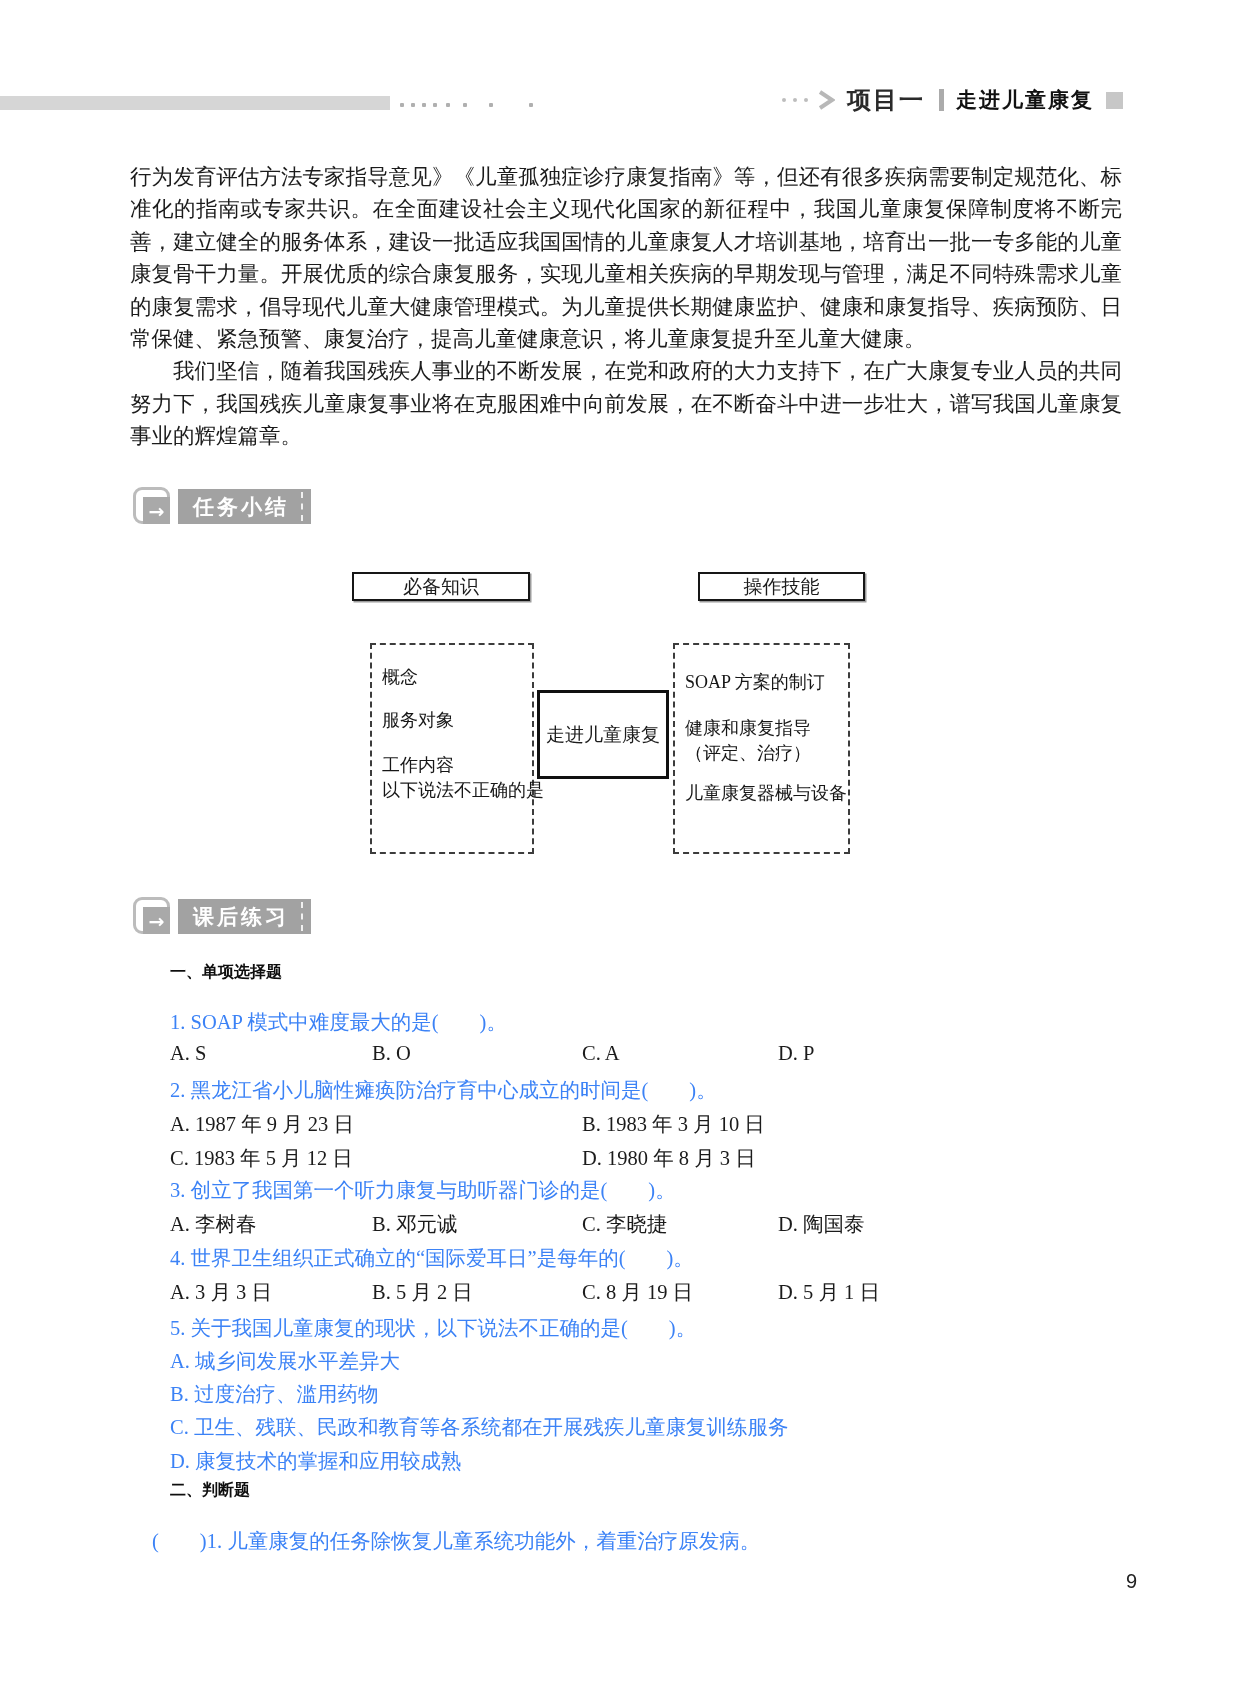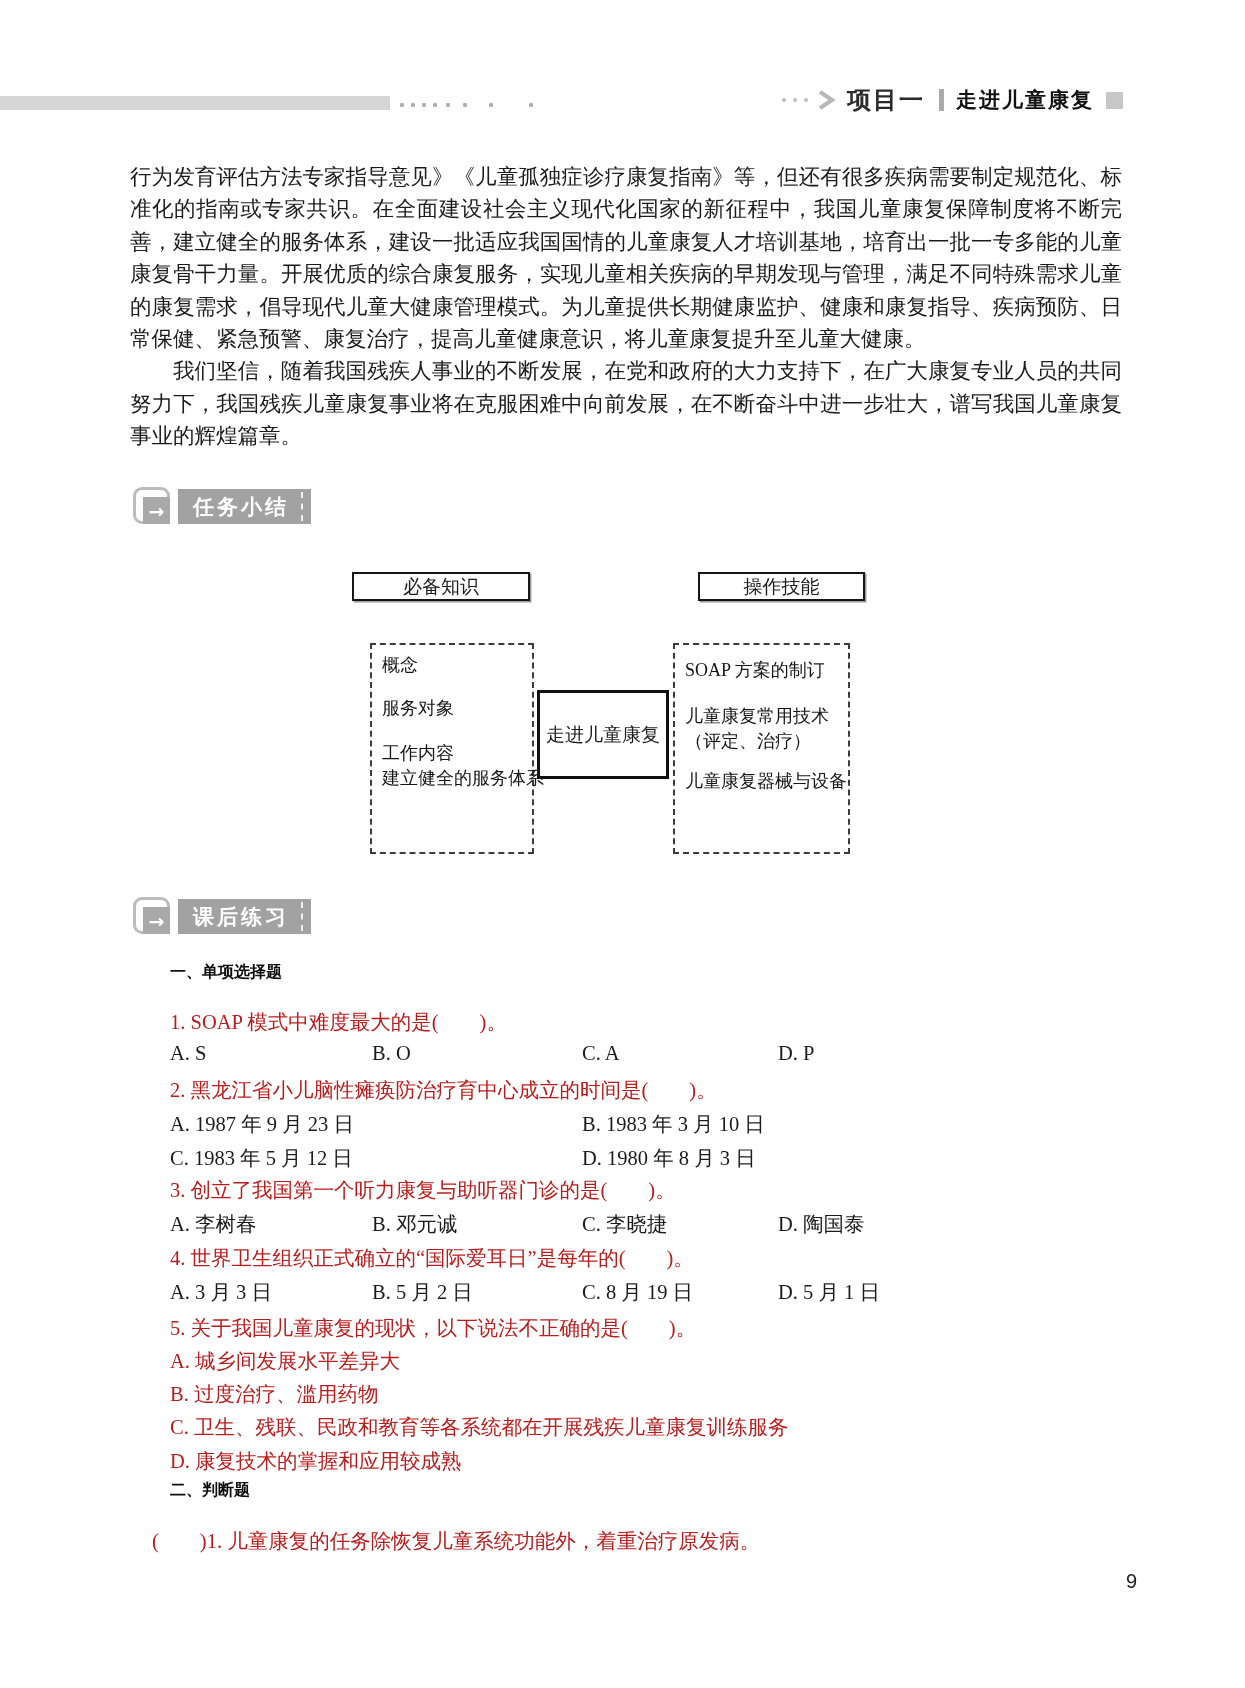--- a/index.html
+++ b/index.html
@@ -47,29 +47,29 @@
 
   
   .dg-hdr{position:absolute;top:572px;height:29px;border:2px solid #161616;box-sizing:border-box;
           display:flex;align-items:center;justify-content:center;font-size:19px;background:#fff;
           box-shadow:1.5px 1.5px 0 #9c9c9c;}
   .dg-hdr-left{left:352px;width:178px;}
   .dg-hdr-right{left:698px;width:167px;}
   .dg-dashed{position:absolute;top:643px;height:211px;border:2px dashed #3c3c3c;box-sizing:border-box;background:#fff;}
   .dg-dashed-left{left:370px;width:164px;}
   .dg-dashed-right{left:673px;width:177px;}
-  .dg-item{position:absolute;left:10px;font-size:18px;white-space:nowrap;color:#161616;}
+  .dg-item{position:absolute;left:10px;font-size:18px;white-space:nowrap;color:#161616;margin-top:12px;}
   .dg-center{position:absolute;left:537px;top:690px;width:132px;height:89px;border:3px solid #101010;
              box-sizing:border-box;display:flex;align-items:center;justify-content:center;
              font-size:19px;background:#fff;white-space:nowrap;}
 
   
   .exh{position:absolute;left:170px;font-family:"Liberation Sans", sans-serif;
        font-weight:bold;font-size:16px;color:#0e0e0e;white-space:nowrap;}
-  .exline{position:absolute;left:170px;font-size:20.5px;white-space:nowrap;color:#b91c1c;}
+  .exline{position:absolute;left:170px;font-size:20.5px;white-space:nowrap;color:#3b82f6;}
   .exrow{position:absolute;left:0;width:100%;height:30px;}
   .opt{position:absolute;font-size:20.5px;white-space:nowrap;color:#1b1b1b;}
   .oc1{left:170px;} .oc2{left:372px;} .oc3{left:573px;margin-left:9px;} .oc4{left:778px;}
   .judge{left:152px;}
 
   .page-number{position:absolute;left:1126px;top:1570px;font-size:20px;
                font-family:"Liberation Sans", sans-serif;color:#222;}
 </style>
 </head>
 <body>
@@ -112,28 +112,28 @@
     </span>
   </div>
 
   <div class="dg-hdr dg-hdr-left">必备知识</div>
   <div class="dg-hdr dg-hdr-right">操作技能</div>
 
   <div class="dg-dashed dg-dashed-left">
     <span class="dg-item" style="top:8px">概念</span>
     <span class="dg-item" style="top:51px">服务对象</span>
     <span class="dg-item" style="top:96px">工作内容</span>
-    <span class="dg-item" style="top:121px">建立健全的服务体系</span>
+    <span class="dg-item" style="top:121px">以下说法不正确的是</span>
   </div>
 
   <div class="dg-center">走进儿童康复</div>
 
   <div class="dg-dashed dg-dashed-right">
     <span class="dg-item" style="top:13px">SOAP 方案的制订</span>
-    <span class="dg-item" style="top:59px">儿童康复常用技术</span>
+    <span class="dg-item" style="top:59px">健康和康复指导</span>
     <span class="dg-item" style="top:84px">（评定、治疗）</span>
     <span class="dg-item" style="top:124px">儿童康复器械与设备</span>
   </div>
 
   <div class="badge" style="top:897px">
     <span class="badge-icon">
       <span class="badge-icon-inner">→</span>
     </span>
     <span class="badge-label">
       <span>课后练习</span>

